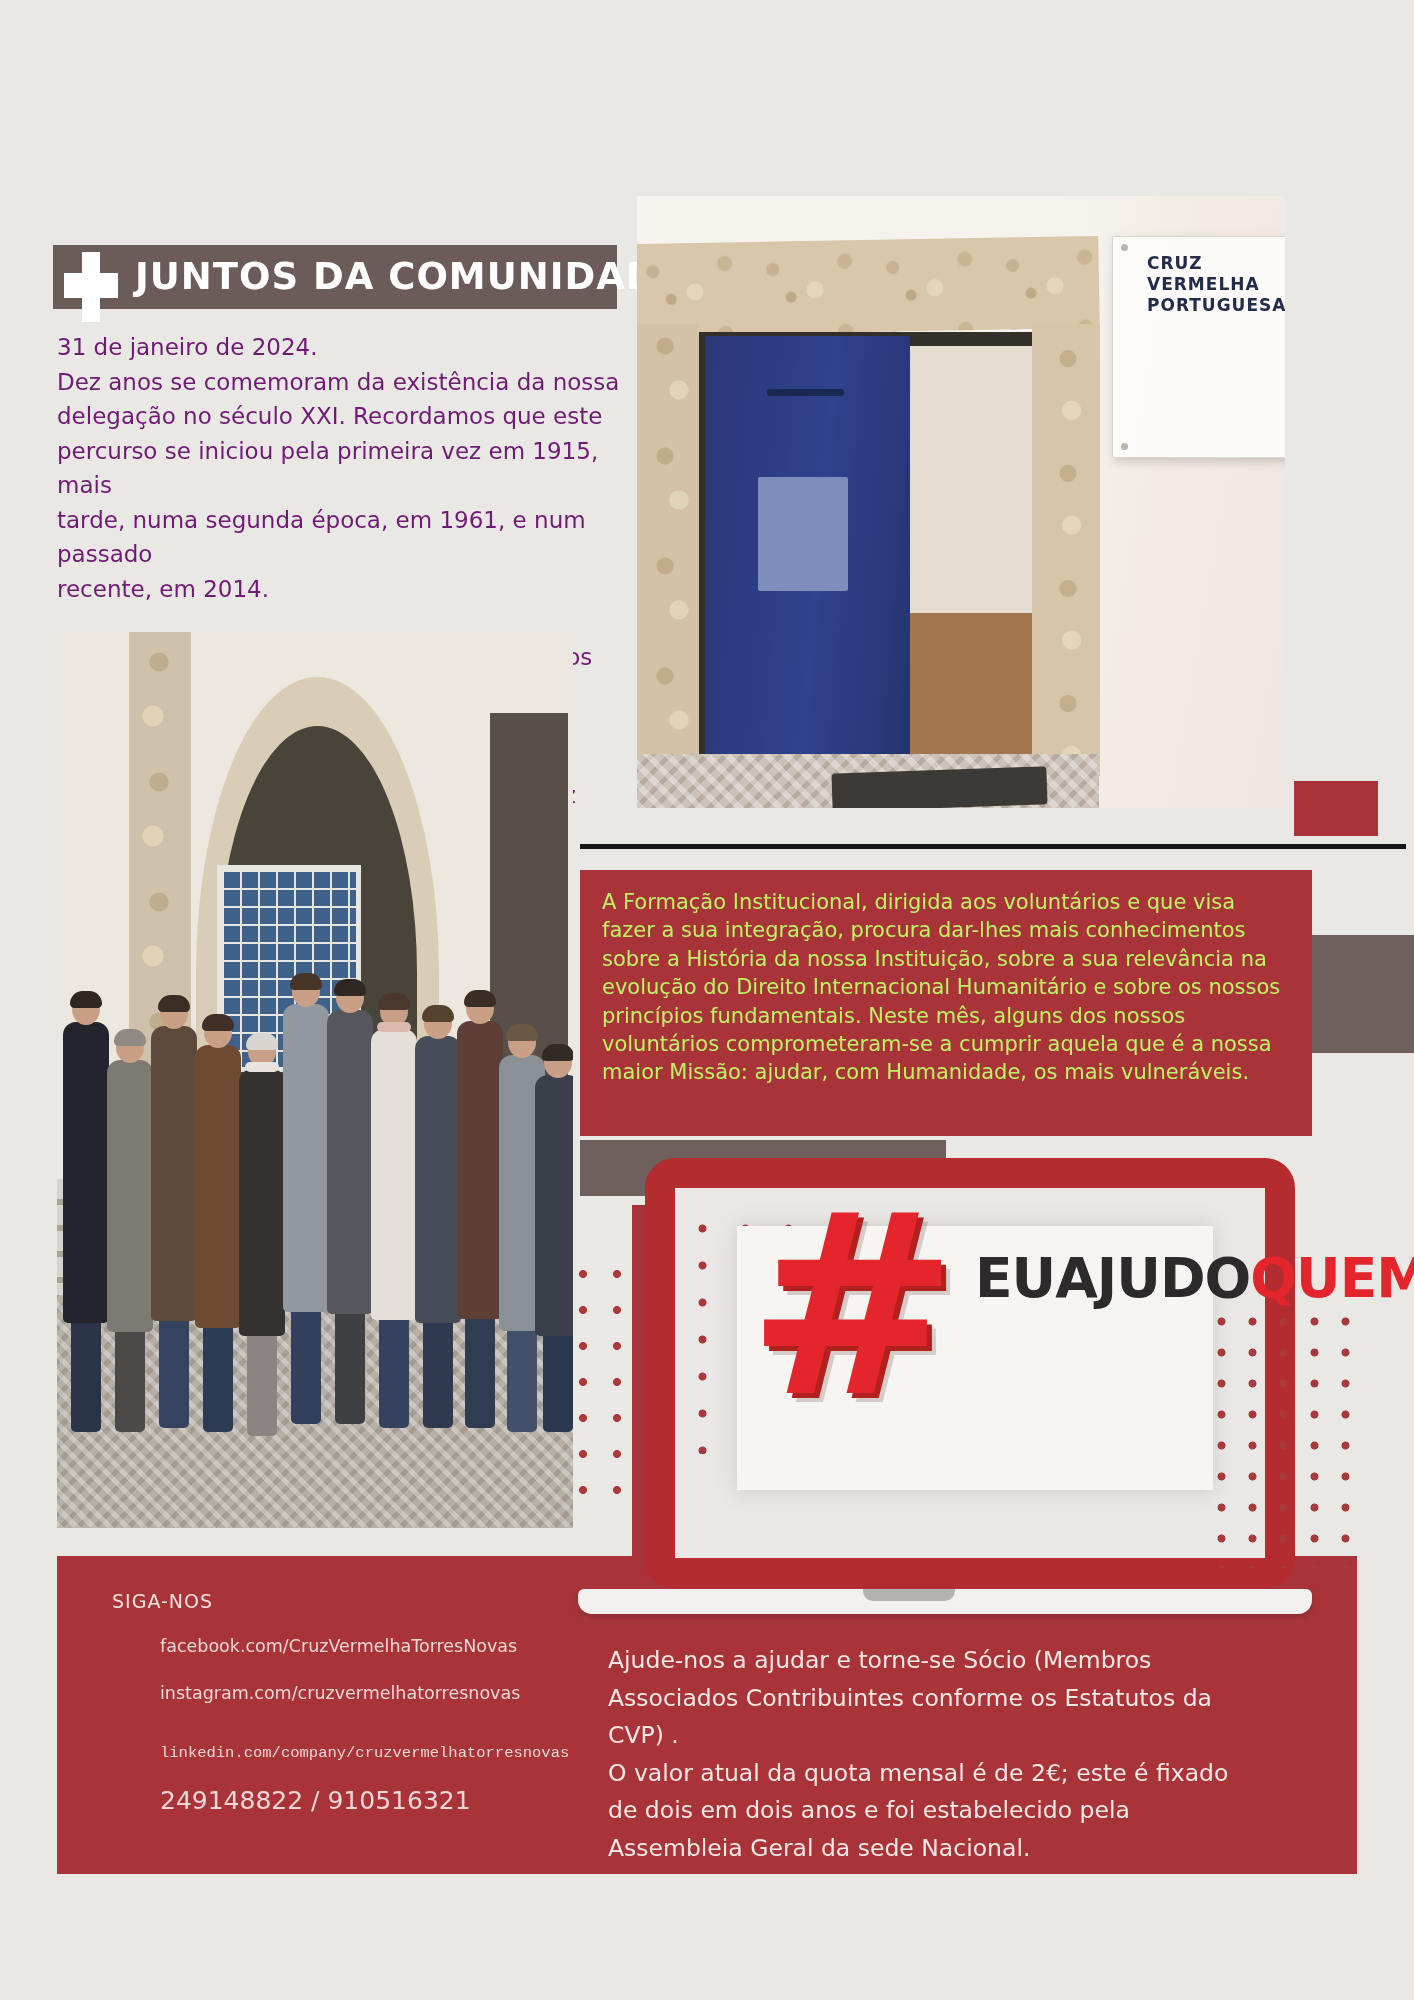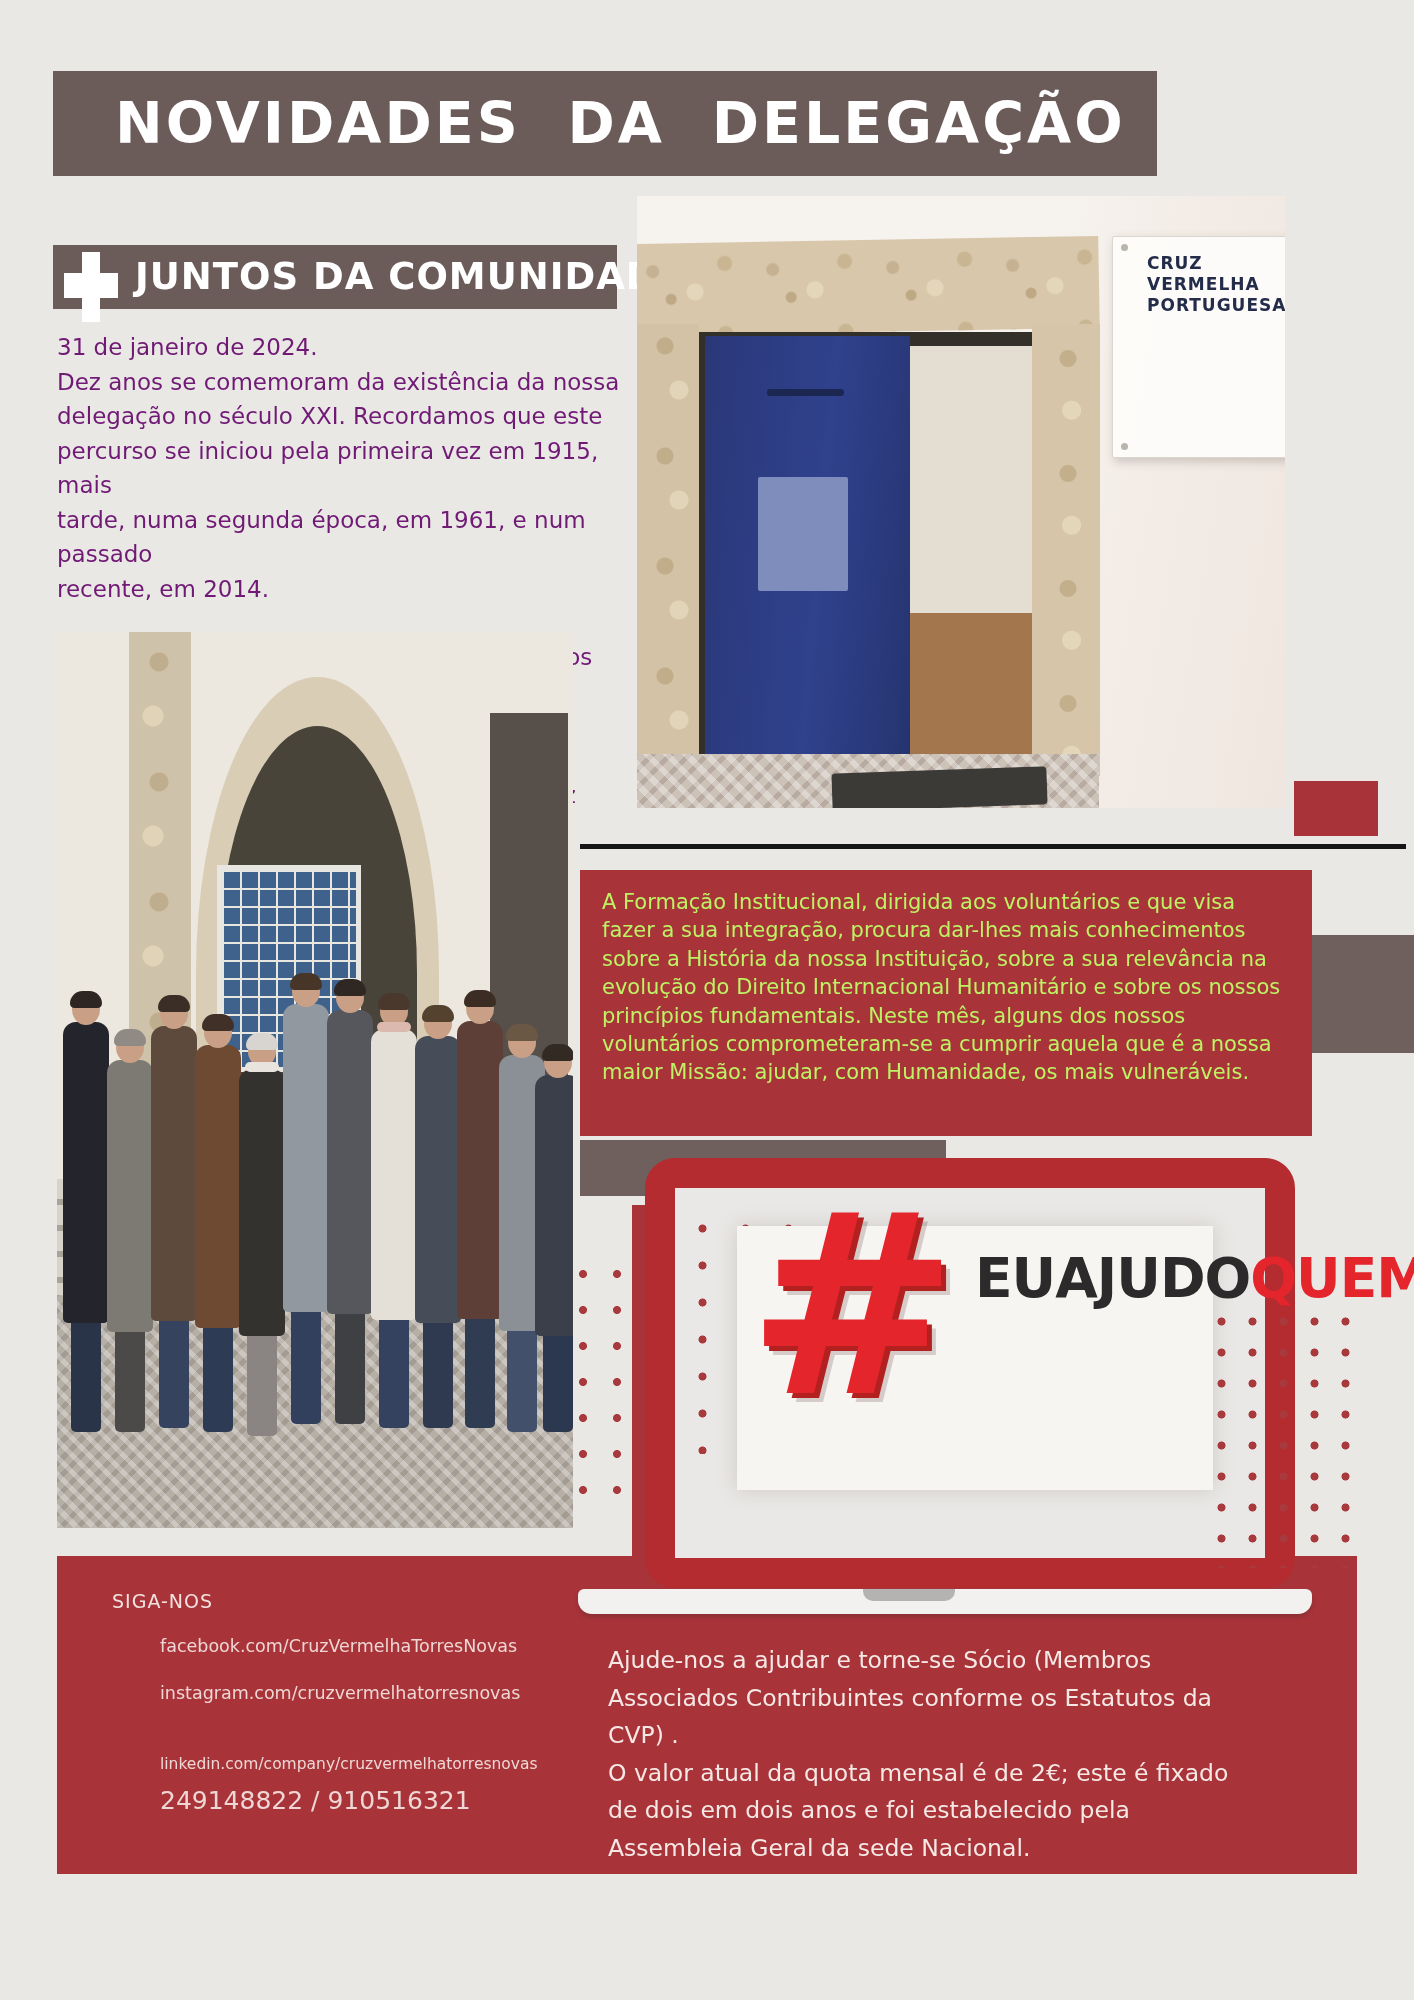--- a/index.html
+++ b/index.html
@@ -122,32 +122,29 @@
     font-weight:bold;font-size:55px;line-height:52px;letter-spacing:-1px;}
   .slogan .ink{color:#2c2a2a;} .slogan .red{color:#e4252c;}
   .laptop-base{left:578px;top:1589px;width:734px;height:25px;background:#f2f1ef;border-radius:6px 6px 14px 14px;
     box-shadow:0 3px 4px rgba(80,40,40,.35);z-index:5;}
   .lb-notch{position:absolute;left:285px;top:0;width:92px;height:12px;background:#b5b3b1;border-radius:0 0 10px 10px;}
 
   
   .footer{left:57px;top:1556px;width:1300px;height:318px;background:#a8343a;z-index:1;color:#f3e2df;}
   .f-siga{position:absolute;left:55px;top:34px;font-size:19px;letter-spacing:1px;}
   .f-link{position:absolute;left:103px;font-size:17.5px;color:#eed7d4;}
-  .f-l1{top:80px;} .f-l2{top:127px;} .f-l3{top:199px;font-size:15.5px;}
+  .f-l1{top:80px;} .f-l2{top:127px;} .f-l3{top:188px;font-size:15.5px;font-family:Liberation Mono, monospace;}
   .f-phones{position:absolute;left:103px;top:230px;font-size:25px;color:#eed7d4;}
   .f-cta{position:absolute;left:551px;top:86px;width:740px;font-size:23.5px;line-height:37.5px;color:#f6e8e5;}
 </style>
 </head>
 <body>
 
 <div class="page">
 
-  <div class="abs banner-top">
-    <span>NOVIDADES DA DELEGAÇÃO</span>
-  </div>
 
   <div class="abs banner-section">
     <span>JUNTOS DA COMUNIDADE</span>
   </div>
   <div class="abs cross-white"></div>
 
   <div class="abs article">
     <div>31 de janeiro de 2024.</div>
     <div class="pre">Dez anos se comemoram da existência da nossa
 delegação no século XXI. Recordamos que este

